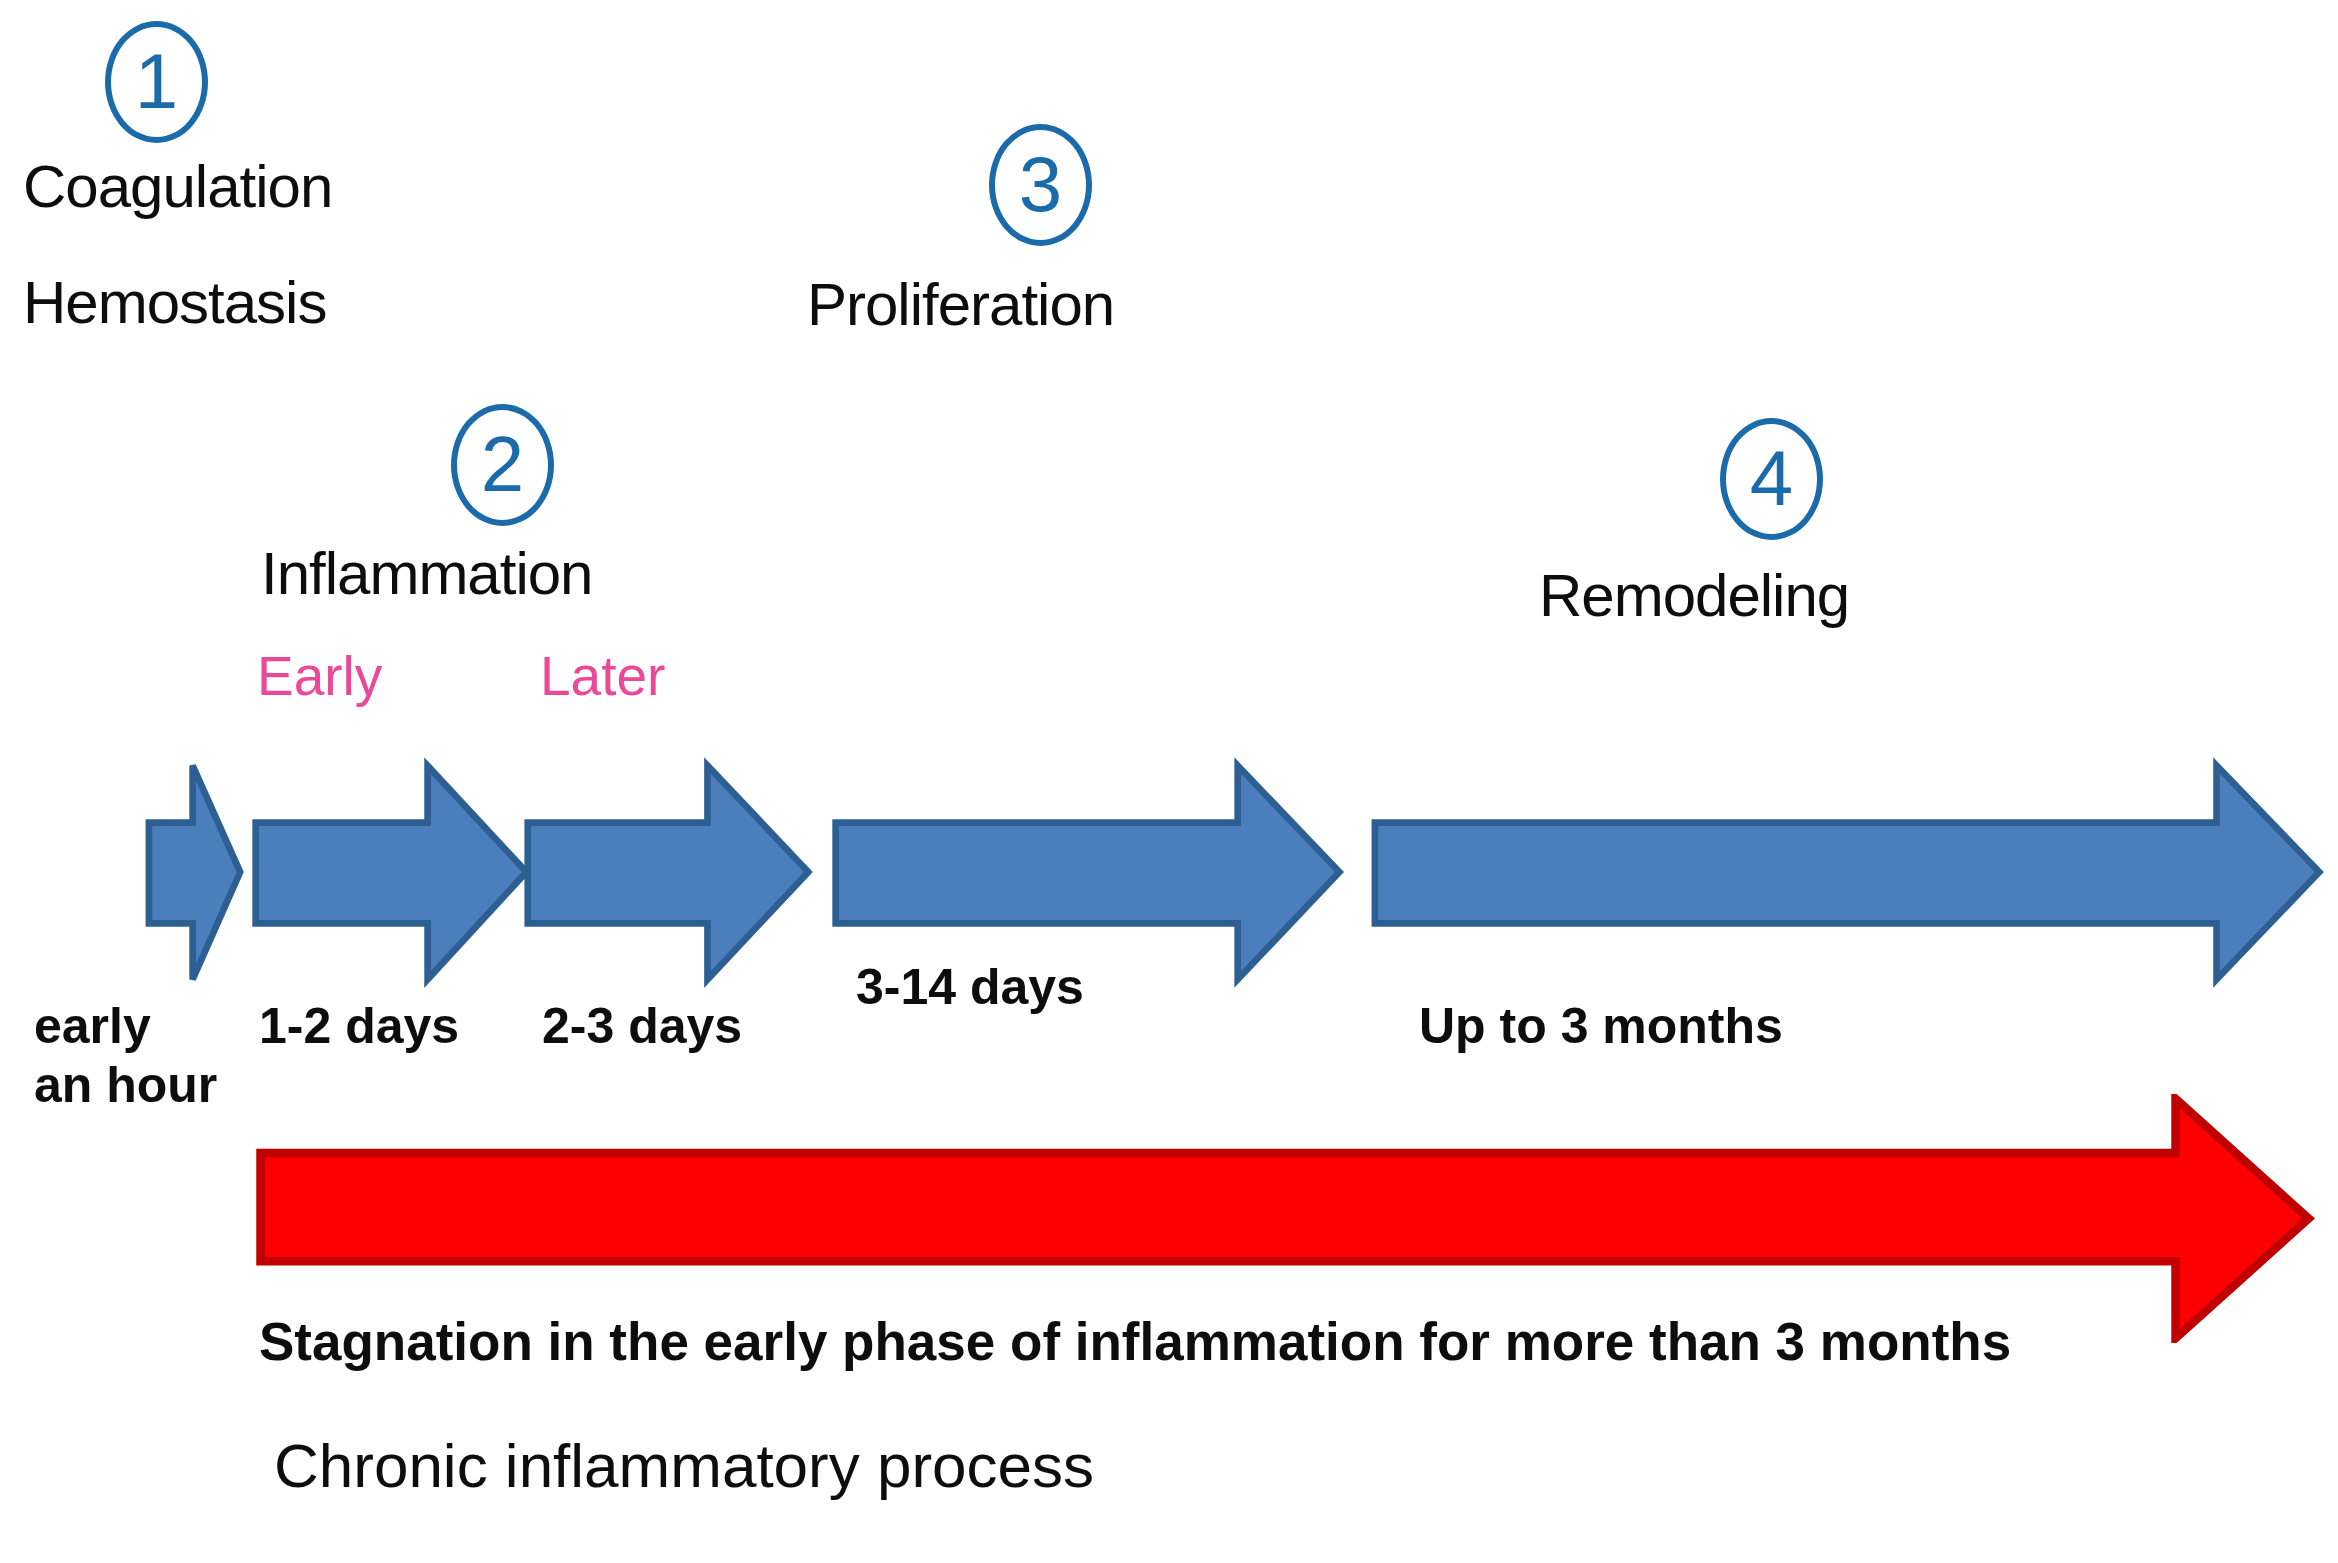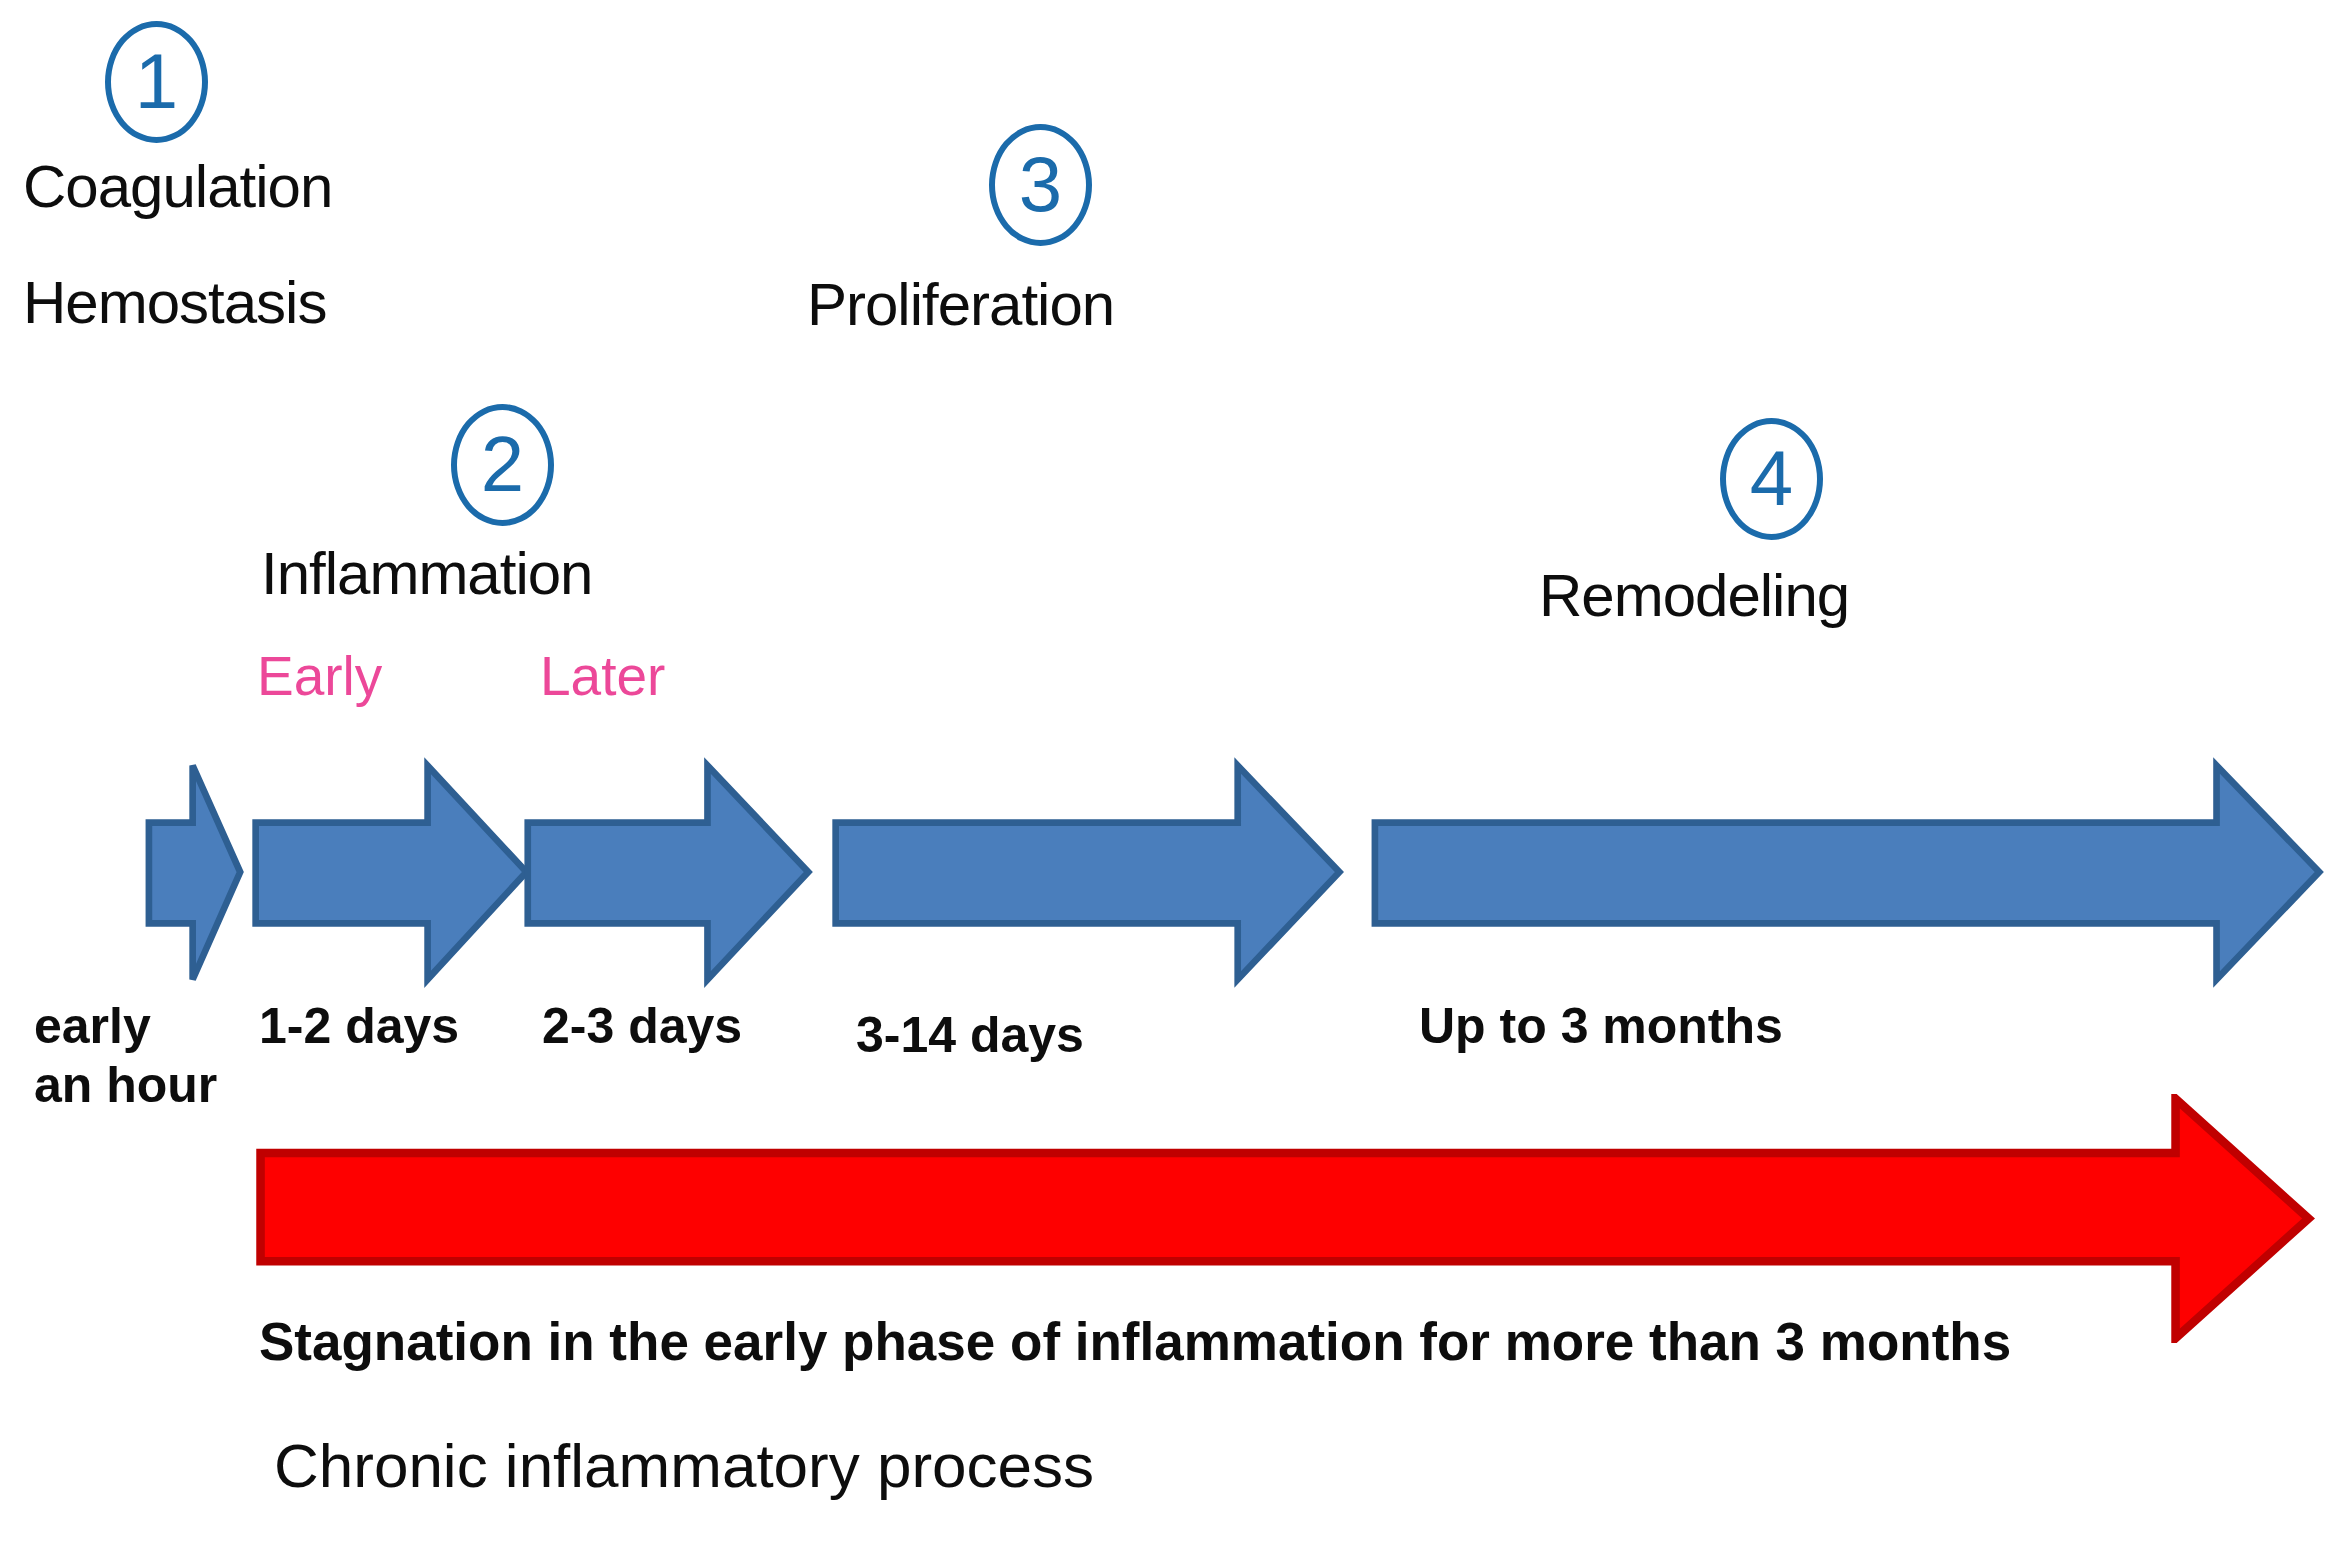--- a/index.html
+++ b/index.html
@@ -121,21 +121,21 @@
   </svg>
 
   <svg class="arrow-svg" style="left:1368px; top:756px;" width="961" height="233" viewBox="0 0 1010 245">
     <polygon points="7,70 892,70 892,10 1000,122 892,235 892,176 7,176" fill="#4a7ebc" stroke="#2e5f92" stroke-width="7" stroke-linejoin="miter"></polygon>
   </svg>
 
   <div class="duration" style="left:34px; top:997px;">early</div>
   <div class="duration" style="left:34px; top:1056px;">an hour</div>
   <div class="duration" style="left:259px; top:997px;">1-2 days</div>
   <div class="duration" style="left:542px; top:997px;">2-3 days</div>
-  <div class="duration" style="left:856px; top:1006px;">3-14 days</div>
+  <div class="duration" style="left:856px; top:958px;">3-14 days</div>
   <div class="duration" style="left:1419px; top:997px;">Up to 3 months</div>
 
   <svg class="arrow-svg" style="left:255px; top:1094px;" width="2062" height="249" viewBox="0 0 2168 262">
     <polygon points="5,62 2020,62 2020,5 2160,131 2020,257 2020,176 5,176" fill="#fe0000" stroke="#c00000" stroke-width="9" stroke-linejoin="miter"></polygon>
   </svg>
 
   <div class="caption-red" style="left:259px; top:1311px;">Stagnation in the early phase of inflammation for more than 3 months</div>
   <div class="caption-main" style="left:274px; top:1419px;">Chronic inflammatory process</div>
 
 </div>

